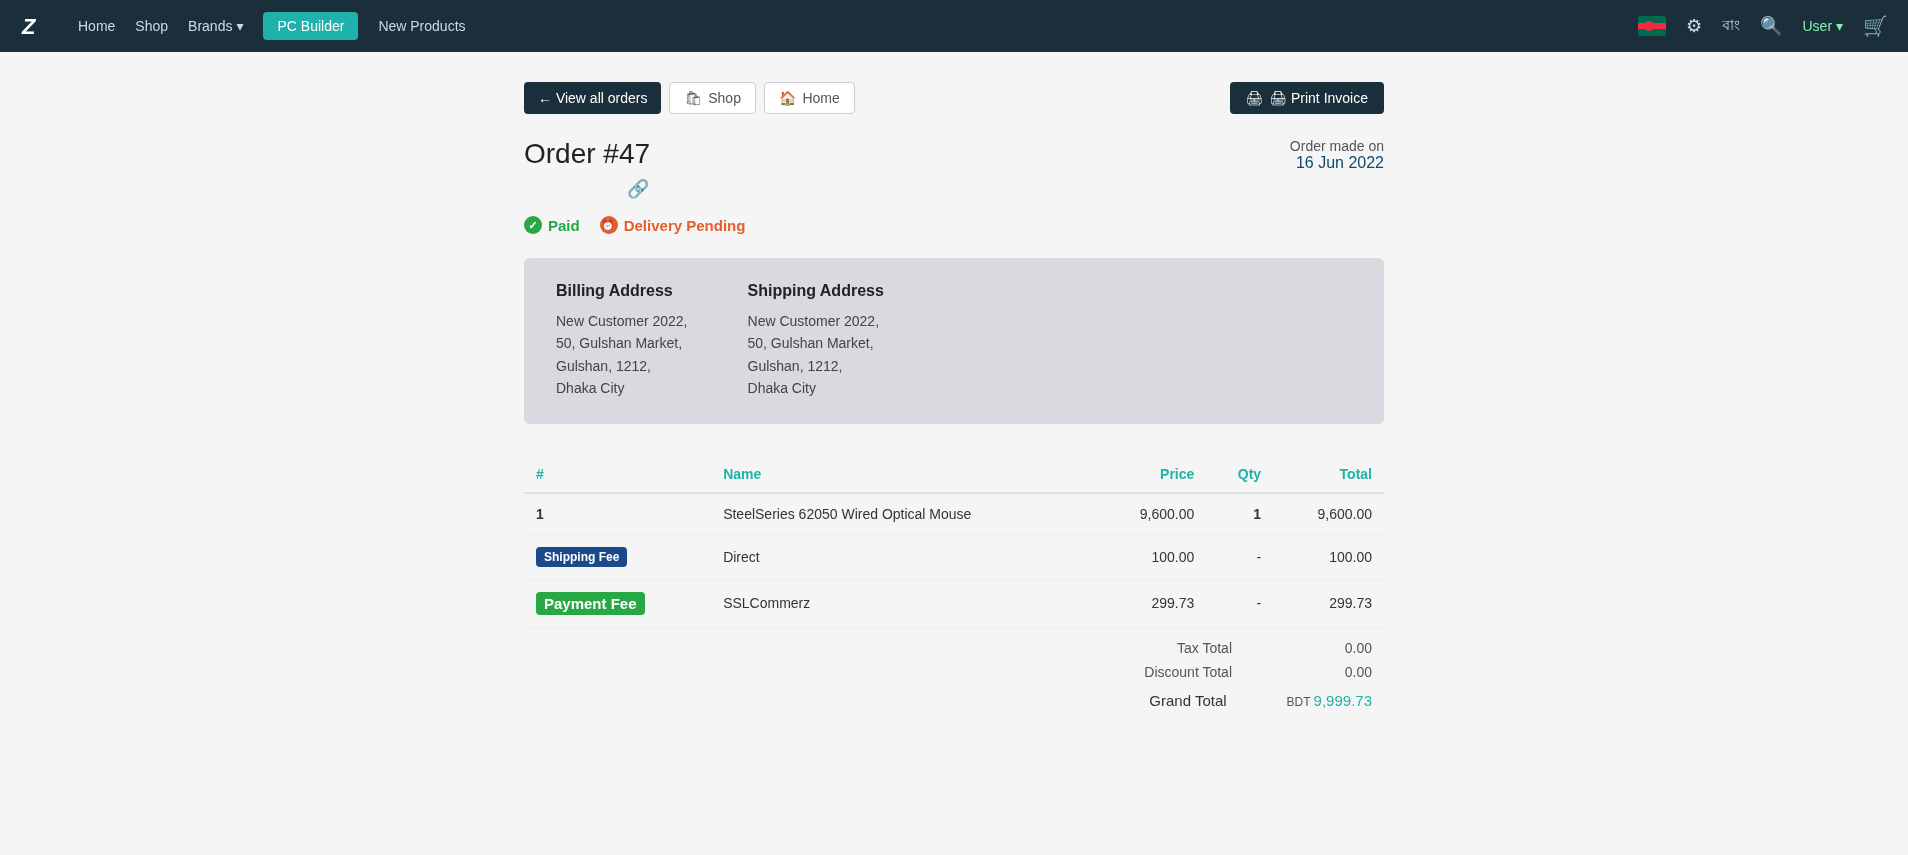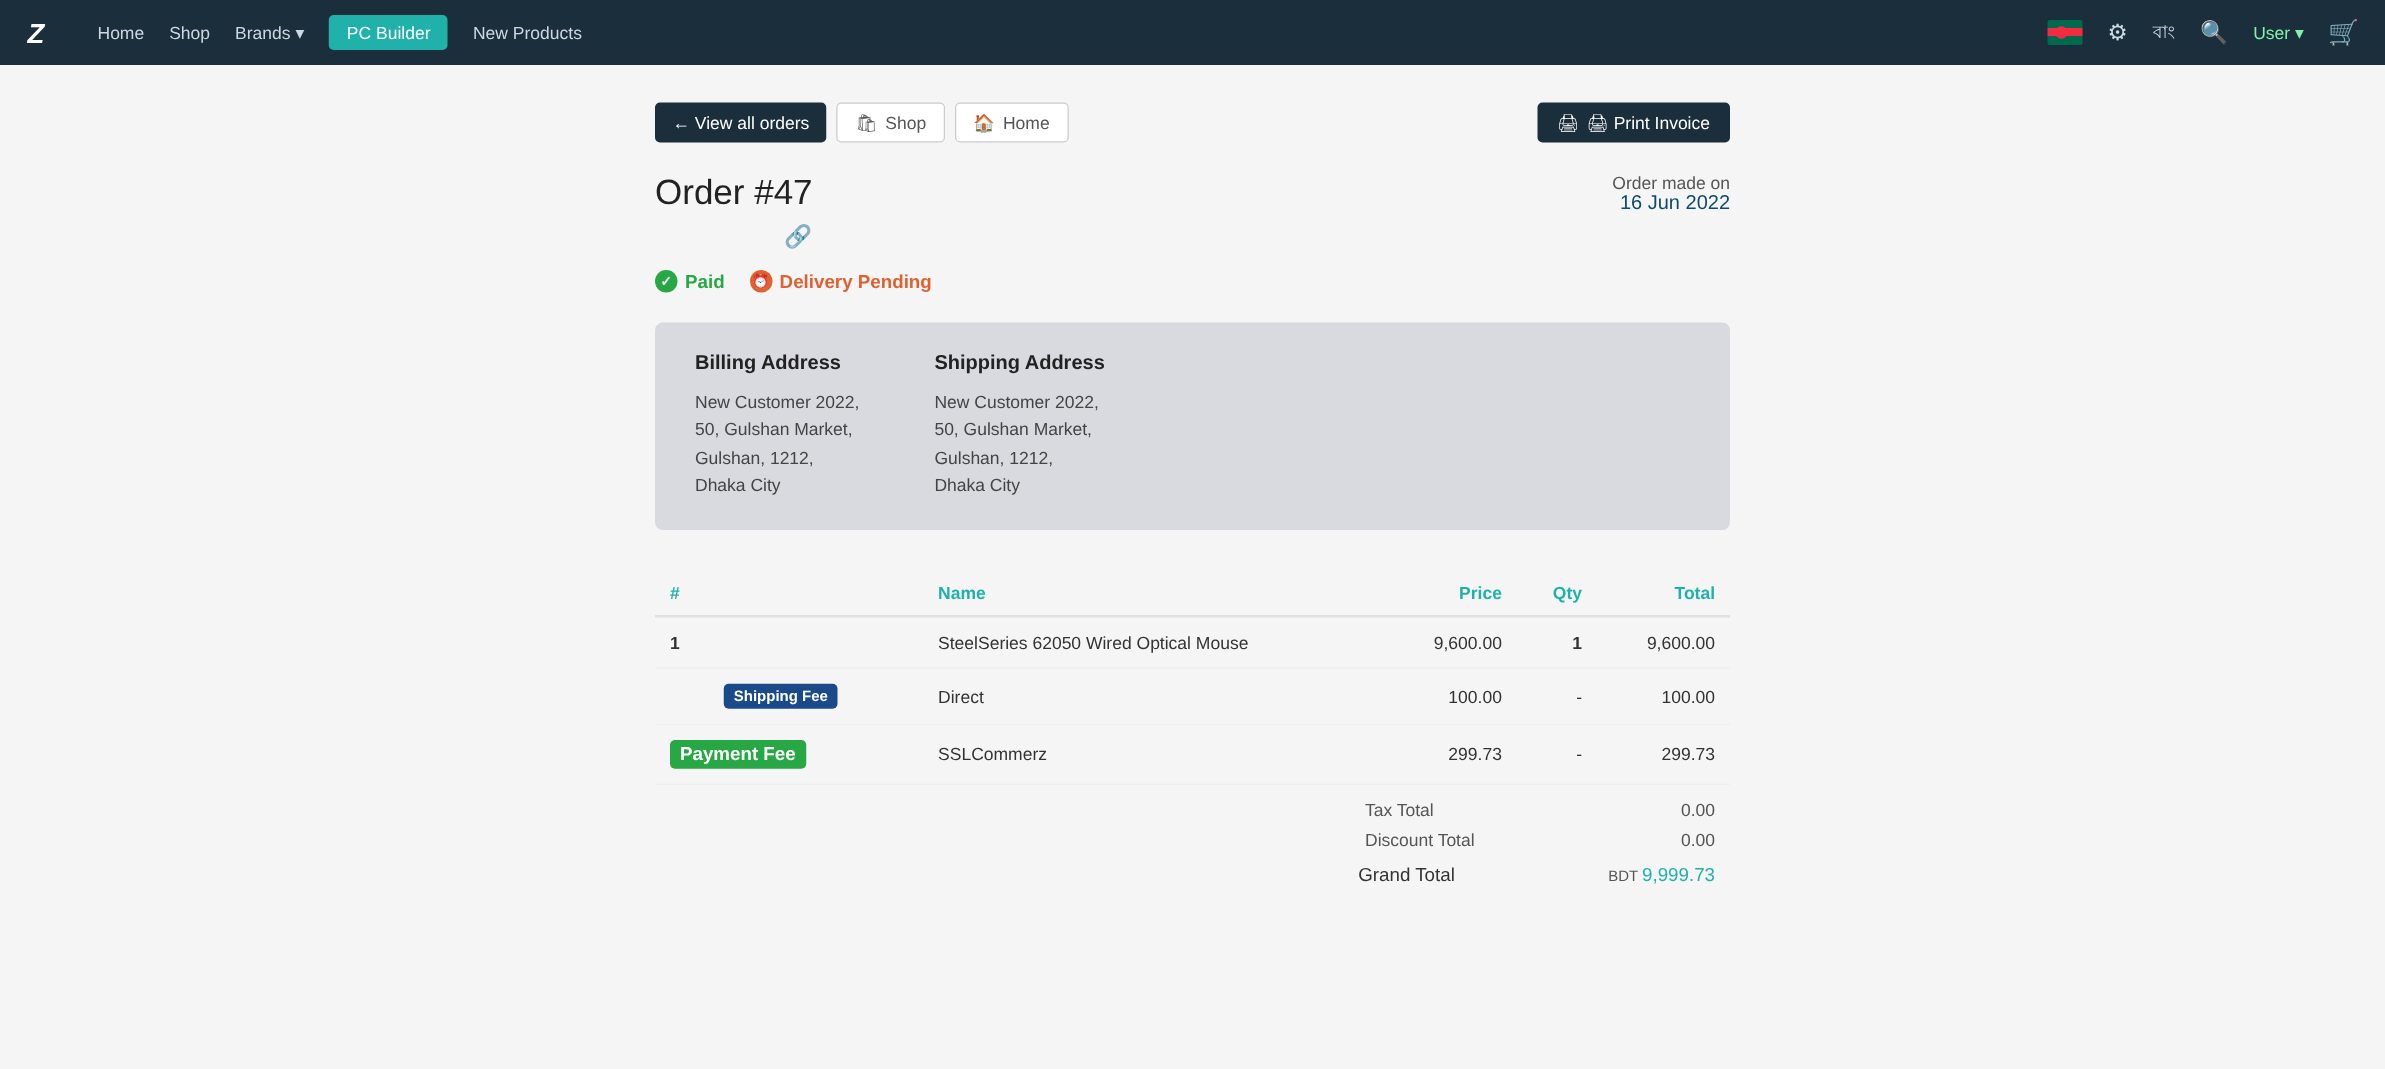--- a/index.html
+++ b/index.html
@@ -240,21 +240,20 @@
 
     .badge-shipping {
       background: #1a4a8a;
       color: #fff;
       padding: 3px 8px;
       border-radius: 4px;
       font-size: 12px;
       font-weight: 600;
       white-space: nowrap;
       display: inline-block;
-      margin-left: 43px;
     }
     .badge-payment {
       background: #28a745;
       color: #fff;
       padding: 3px 8px;
       border-radius: 4px;
       font-size: 15px;
       font-weight: 600;
       white-space: nowrap;
       display: inline-block;
@@ -265,21 +264,21 @@
       margin-top: 8px;
     }
     .total-row {
       display: flex;
       justify-content: flex-end;
       padding: 4px 12px;
       gap: 60px;
       font-size: 14px;
       color: #555;
     }
-    .total-row .label { min-width: 140px; }
+    .total-row .label { min-width: 140px; text-align: right; }
     .total-row .value { min-width: 80px; text-align: right; }
     .total-row.grand {
       font-weight: normal;
       color: #20b2aa;
       font-size: 15px;
       margin-top: 4px;
     }
     .grand-label { color: #333; }
     .bdt-prefix { font-size: 12px; color: #555; margin-right: 3px; }
   </style>

